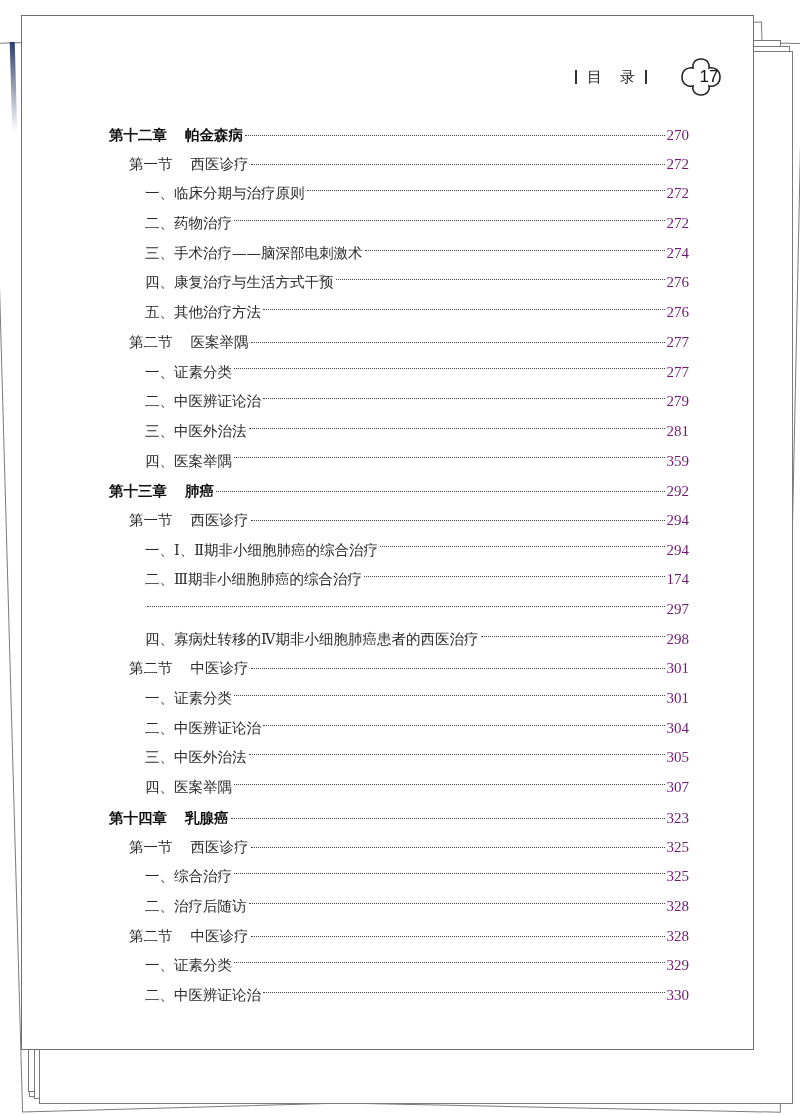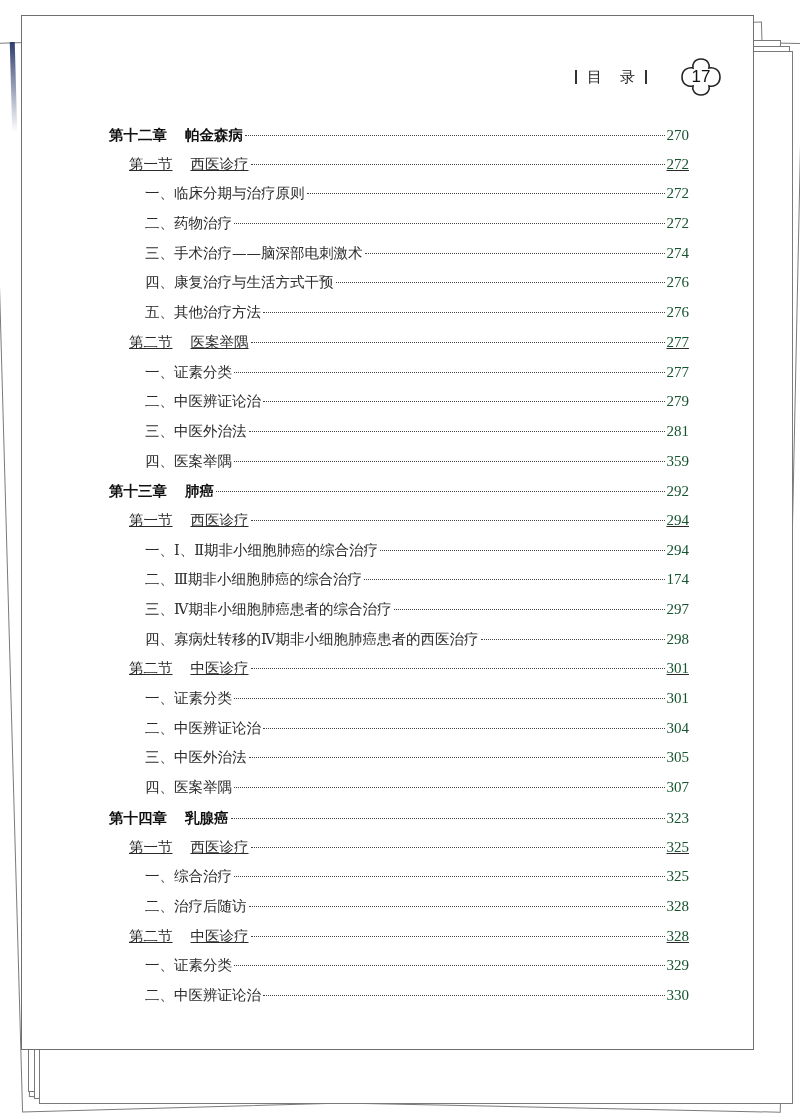--- a/index.html
+++ b/index.html
@@ -41,43 +41,43 @@
     font-size: 15px; color: #222; letter-spacing: 0px;
     display: flex; align-items: center;
   }
   .header-title .bar { display: inline-block; width: 2px; height: 14px; background: #333; margin: 0 10px; }
   .header-title .t1 { margin-right: 18px; }
   .badge {
     position: relative; width: 44px; height: 42px; margin-left: 22px;
   }
   .badge svg { position: absolute; left: 0; top: 0; }
   .badge-num {
-    position: absolute; left: 0; top: 0; width: 44px; height: 42px;
+    position: absolute; left: 8px; top: 0; width: 44px; height: 42px;
     display: flex; align-items: center; justify-content: center;
     font-family: "Liberation Sans", sans-serif; font-size: 17px; color: #111;
   }
   .toc {
     position: absolute; left: 87px; top: 104px; width: 580px;
   }
   .toc-row {
     height: 29.7px; display: flex; align-items: baseline;
     font-size: 14.5px; color: #2a2a2a; line-height: 29.7px;
   }
   .toc-row.level-0 { padding-left: 0; font-weight: bold; color: #111; justify-content: flex-end; }
-  .toc-row.level-1 { padding-left: 20px; text-decoration: underline; }
-  .toc-row.level-2 { padding-left: 36px; }
+  .toc-row.level-1 { padding-left: 20px; }
+  .toc-row.level-2 { padding-left: 36px; align-items: center; }
   .toc-label { white-space: nowrap; }
   .toc-label .gap { display: inline-block; width: 18px; }
   .toc-leader {
     flex: 1; margin: 0 2px; height: 1px;
     border-bottom: 1.5px dotted #444; transform: translateY(-4px);
     min-width: 10px;
   }
   .toc-page {
-    font-family: "Liberation Serif", serif; font-size: 15px; font-weight: normal; color: #14532d;
+    font-family: "Liberation Serif", serif; font-size: 15px; font-weight: normal; color: #701a75;
     white-space: nowrap;
   }
 </style>
 </head>
 <body>
 
 <div class="sheet sheet-back-1"></div>
 <div class="sheet sheet-back-2"></div>
 <div class="accent-blue"></div>
 <div class="accent-olive"></div>
@@ -176,21 +176,20 @@
         <span class="toc-label"><span>一、Ⅰ、Ⅱ期非小细胞肺癌的综合治疗</span></span>
         <span class="toc-leader"></span>
         <span class="toc-page">294</span>
       </div>
       <div class="toc-row level-2">
         <span class="toc-label"><span>二、Ⅲ期非小细胞肺癌的综合治疗</span></span>
         <span class="toc-leader"></span>
         <span class="toc-page">174</span>
       </div>
       <div class="toc-row level-2">
-        <span class="toc-label"><span>三、Ⅳ期非小细胞肺癌患者的综合治疗</span></span>
         <span class="toc-leader"></span>
         <span class="toc-page">297</span>
       </div>
       <div class="toc-row level-2">
         <span class="toc-label"><span>四、寡病灶转移的Ⅳ期非小细胞肺癌患者的西医治疗</span></span>
         <span class="toc-leader"></span>
         <span class="toc-page">298</span>
       </div>
       <div class="toc-row level-1">
         <span class="toc-label"><span>第二节</span><span class="gap"></span><span>中医诊疗</span></span>

